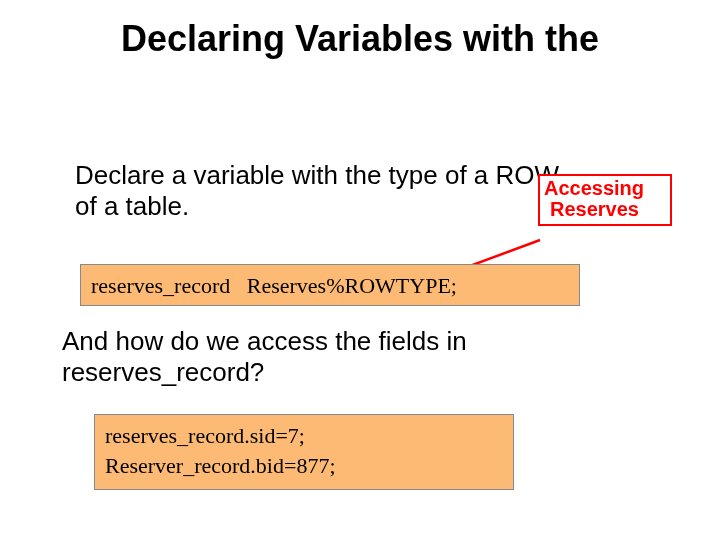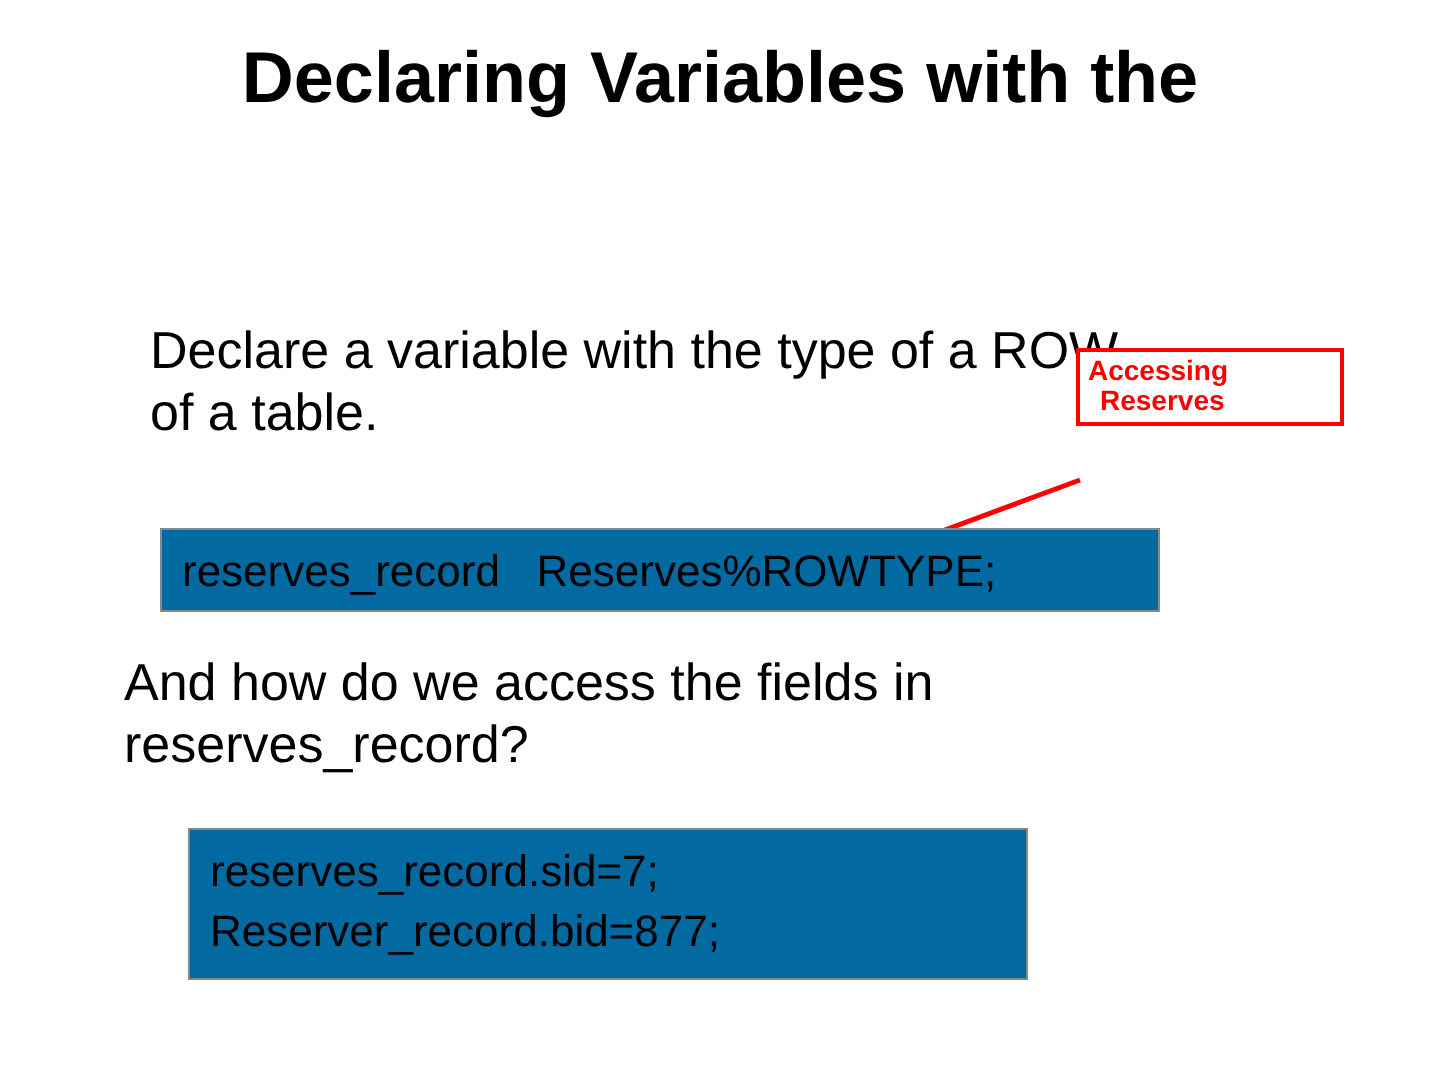--- a/index.html
+++ b/index.html
@@ -37,33 +37,33 @@
     max-width: 495px;
   }
   .annot-box {
     position: absolute;
     top: 174px;
     left: 538px;
     width: 122px;
     background: #fff;
     border: 2px solid #f00;
     padding: 2px 4px 4px 4px;
-    font-size: 14px;
+    font-size: 20px;
     font-weight: bold;
     color: #f00;
     line-height: 1.05;
   }
   .annot-box .ind {
     padding-left: 6px;
   }
   .codebox {
     position: absolute;
-    background: #0369a1;
+    background: #fdba74;
     border: 1.5px solid #888;
-    font-family: Liberation Sans, sans-serif;
+    font-family: Liberation Serif, serif;
     font-size: 22px;
     padding: 6px 10px;
     box-sizing: border-box;
     white-space: pre;
     line-height: 1.35;
   }
   .code1 {
     top: 264px;
     left: 80px;
     width: 500px;

